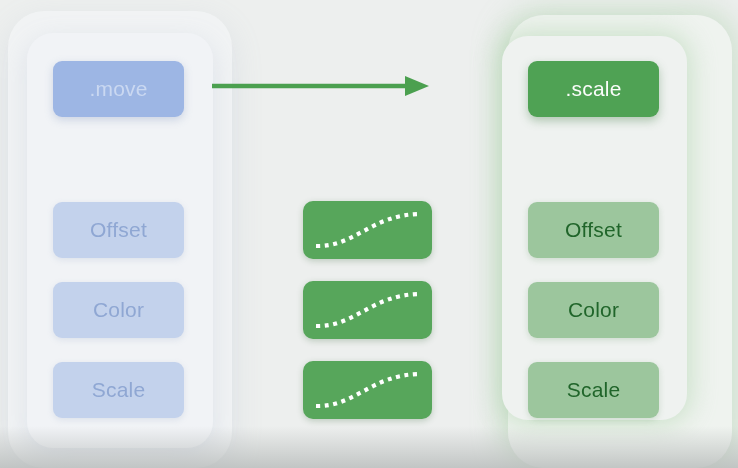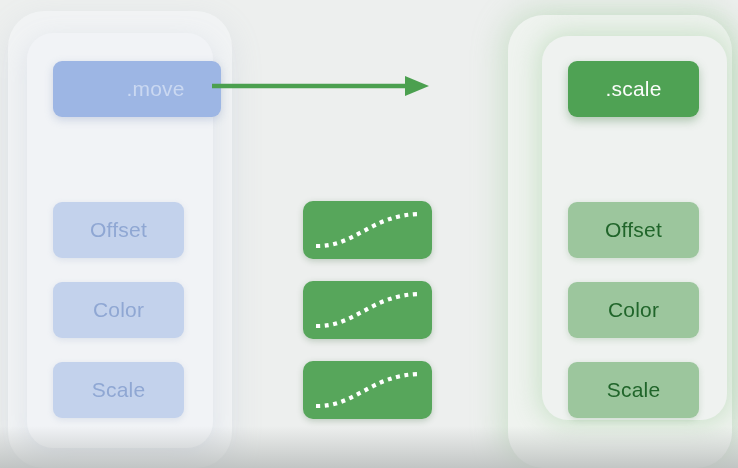--- a/index.html
+++ b/index.html
@@ -28,36 +28,35 @@
   }
   .panel {
     position: absolute; border-radius: 26px;
   }
   .panel-left {
     left: 27px; top: 33px; width: 186px; height: 415px;
     background: var(--left-panel-bg, #F1F3F6);
     box-shadow: 0 8px 26px rgba(148, 164, 196, 0.22);
   }
   .panel-right {
-    left: 542px; top: 36px; width: 185px; height: 384px;
+    left: 502px; top: 36px; width: 185px; height: 384px;
     background: var(--right-panel-bg, #EFF2F0);
     box-shadow: 0 0 26px 4px rgba(158, 204, 155, 0.45);
     text-align: right;
   }
   .btn {
     position: absolute; left: 26px; width: 131px; height: 56px;
     border-radius: 9px;
     display: flex; align-items: center; justify-content: center;
     font-size: 21px; letter-spacing: 0.2px;
   }
   .blue-header {
     background: var(--blue-button-bg, #9DB6E4);
     color: var(--blue-button-text, #CAD8F1);
     box-shadow: 0 3px 8px rgba(120, 142, 185, 0.30);
-    padding-left: 37px;
   }
   .blue-item {
     background: var(--blue-item-bg, #C3D2EC);
     color: var(--blue-item-text, #8FA7D3);
     box-shadow: 0 2px 6px rgba(130, 150, 190, 0.18);
   }
   .green-header {
     background: var(--green-button-bg, #4FA254);
     color: var(--green-button-text, #FAFCFA);
     box-shadow: 0 4px 10px rgba(60, 120, 62, 0.35);

